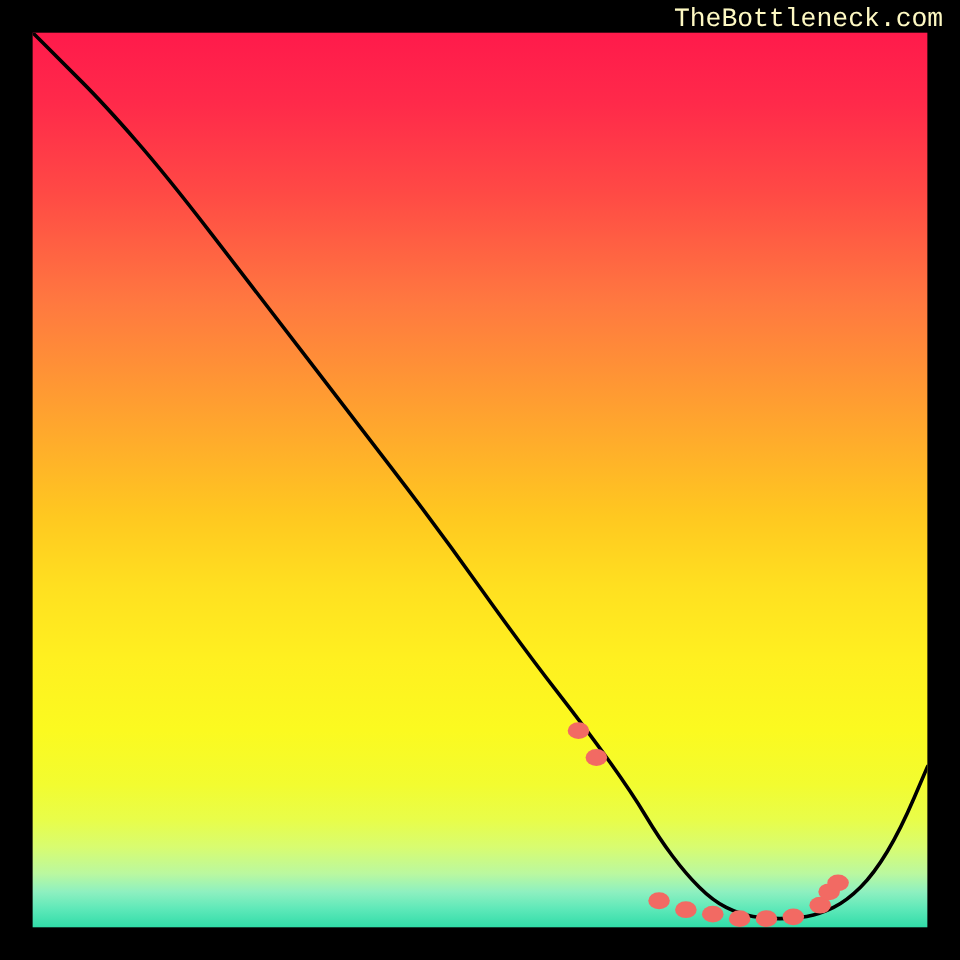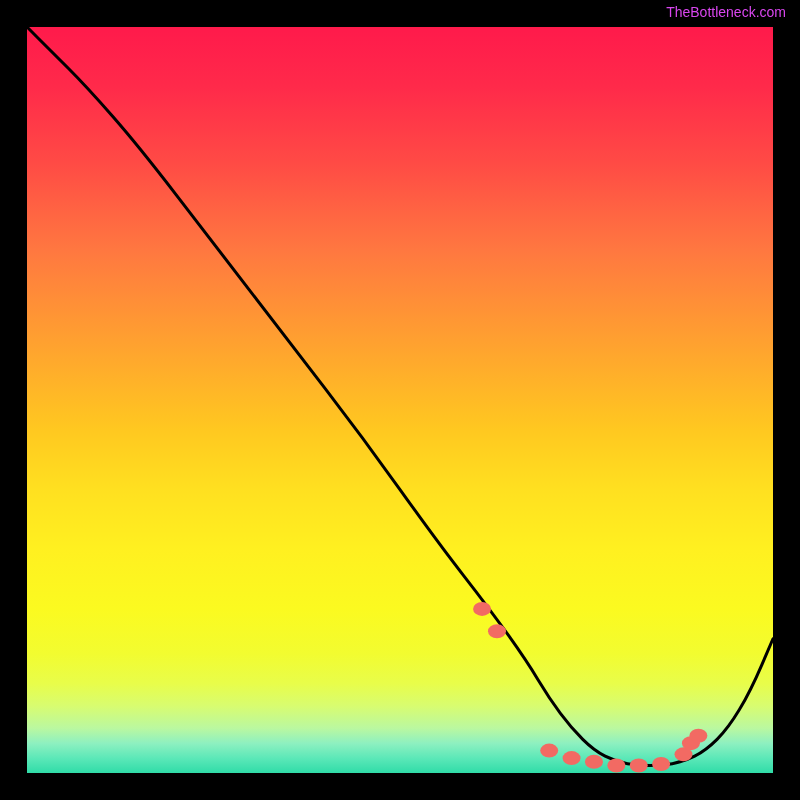--- a/index.html
+++ b/index.html
@@ -6,24 +6,25 @@
   body { width: 800px; height: 800px; background: #000; position: relative; font-family: Arial, sans-serif; }
   .frame {
     position: absolute;
     top: 0; left: 0;
     width: 800px; height: 800px;
     background: #000;
   }
   .watermark {
     position: absolute;
     top: 4px; right: 14px;
-    color: #d946ef;
-    font-size: 14px;
+    color: #fef9c3;
+    font-size: 22px;
     font-weight: 500;
     z-index: 10;
+    font-family: Liberation Mono, monospace;
   }
   .plot-area {
     position: absolute;
     top: 27px; left: 27px;
     width: 746px; height: 746px;
     overflow: hidden;
   }
   .gradient-bg {
     position: absolute;
     inset: 0;

